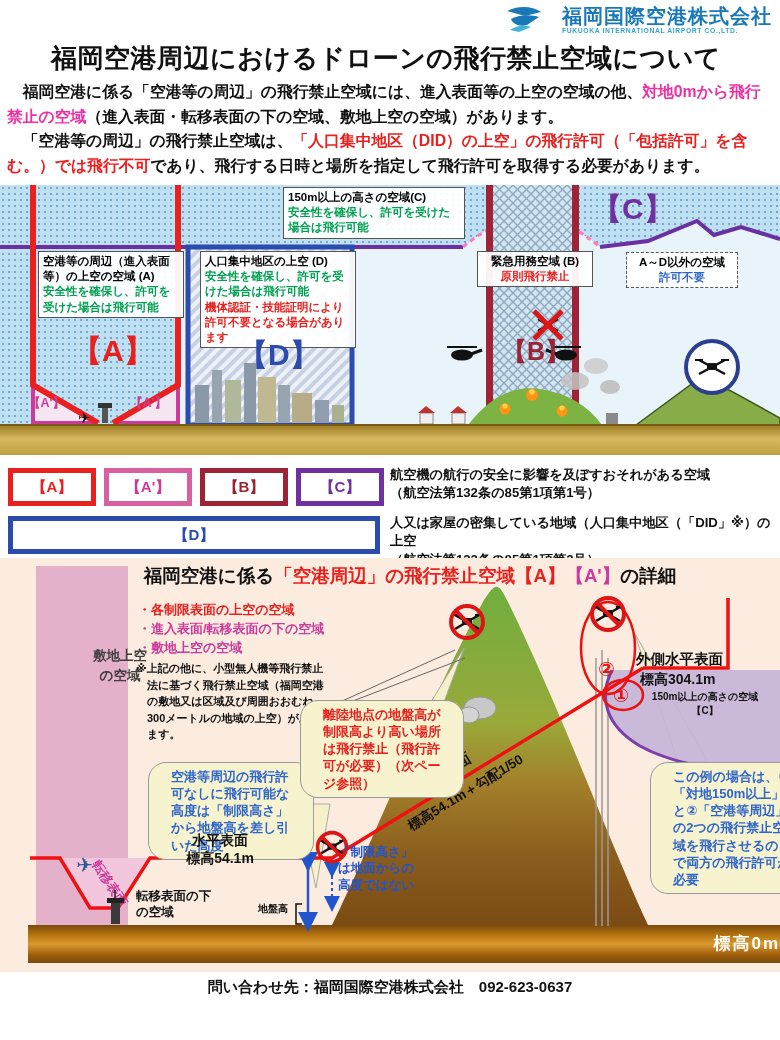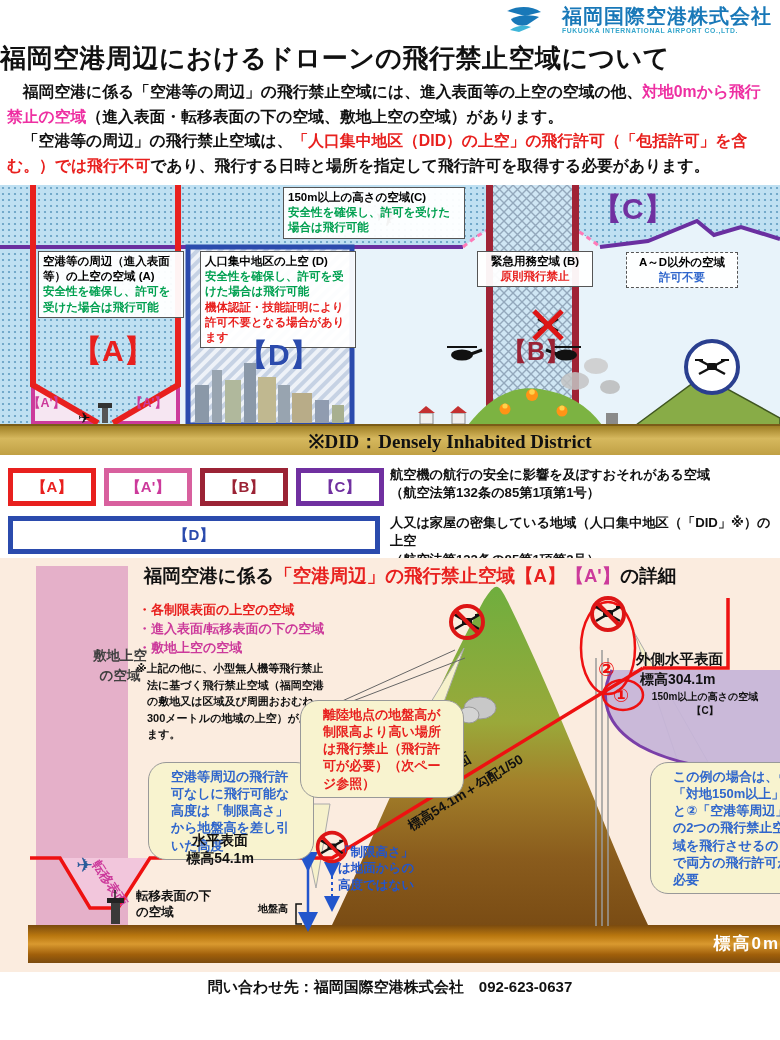--- a/index.html
+++ b/index.html
@@ -4,21 +4,21 @@
 <style>
   html,body{margin:0;padding:0;background:#fff;}
   body{font-family:"Liberation Sans","DejaVu Sans",sans-serif;}
   #page{position:relative;width:780px;height:1040px;background:#fff;overflow:hidden;margin:0 auto;}
   .abs{position:absolute;}
   
   #logo{position:absolute;top:3px;right:8px;display:flex;align-items:center;gap:18px;}
   #logo .jp{font-size:20px;font-weight:bold;color:#1878b8;letter-spacing:1px;line-height:1.1;}
   #logo .en{font-size:6.8px;font-weight:bold;color:#35a6cc;letter-spacing:.6px;}
   
-  #main-title{position:absolute;top:41px;left:0;width:772px;font-size:26px;font-weight:bold;color:#111;letter-spacing:.5px;}
+  #main-title{position:absolute;top:41px;left:0;width:772px;text-align:center;font-size:26px;font-weight:bold;color:#111;letter-spacing:.5px;}
   #intro{position:absolute;top:80px;left:7px;width:766px;font-size:15.8px;font-weight:bold;line-height:1.56;color:#111;}
   #intro p{margin:0;}
   .mag{color:#ee2fa2;}
   .red{color:#e8201e;}
   .grn{color:#00a050;}
   .blu{color:#2f66cc;}
   .pur{color:#7030a0;}
   .dred{color:#9b2335;}
   .dblu{color:#2b4bad;}
   .pnk{color:#cc3a9b;}
@@ -215,21 +215,20 @@
     </div>
     <div class="d1box" style="left:477px;top:66px;width:106px;text-align:center;">
       <span>緊急用務空域 (B)</span><br>
       <span class="red">原則飛行禁止</span>
     </div>
     <div class="d1lab red" style="left:72px;top:146px;font-size:30px;">【A】</div>
     <div class="d1lab dblu" style="left:238px;top:150px;font-size:30px;">【D】</div>
     <div class="d1lab dred" style="left:502px;top:150px;font-size:25px;">【B】</div>
     <div class="d1lab pnk" style="left:28px;top:210px;font-size:12.5px;">【A'】</div>
     <div class="d1lab pnk" style="left:130px;top:210px;font-size:12.5px;">【A'】</div>
-    <div id="did-note">※DID：Densely Inhabited District</div>
   </div>
 
   <div id="legend">
     <div class="lgbox lgA" style="left:8px;">【A】</div>
     <div class="lgbox lgA2" style="left:104px;">【A'】</div>
     <div class="lgbox lgB" style="left:200px;">【B】</div>
     <div class="lgbox lgC" style="left:296px;">【C】</div>
     <div class="lgtext" style="top:4px;">
       <span>航空機の航行の安全に影響を及ぼすおそれがある空域</span><br>
       <span>（航空法第132条の85第1項第1号）</span>

